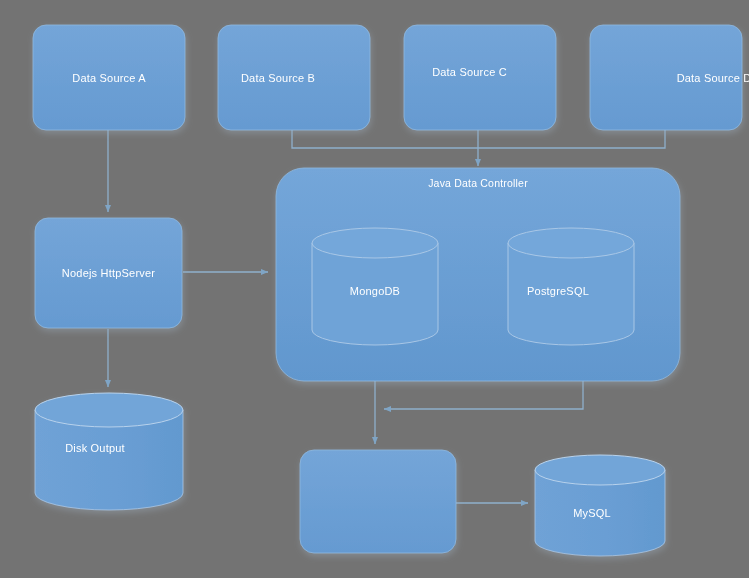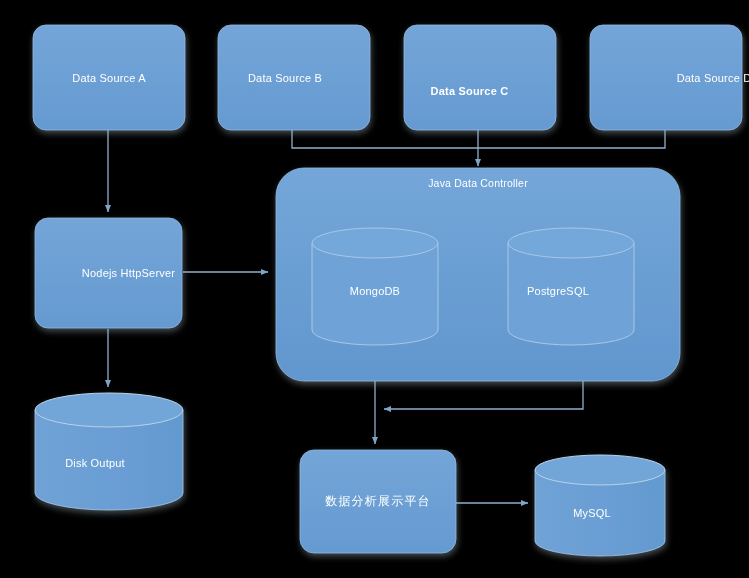--- a/index.html
+++ b/index.html
@@ -4,21 +4,21 @@
 <style>
   html, body {
     margin: 0;
     padding: 0;
     background: #ffffff;
   }
   #canvas {
     position: relative;
     width: 749px;
     height: 578px;
-    background: #000000;
+    background: #737373;
     overflow: hidden;
     font-family: "Liberation Sans", sans-serif;
   }
   svg.layer {
     position: absolute;
     top: 0;
     left: 0;
     width: 749px;
     height: 578px;
   }
@@ -121,33 +121,32 @@
     <rect x="300" y="450" width="156" height="103" rx="14" ry="14" fill="url(#boxGrad)" stroke="#8fb9e0" stroke-width="0.8" filter="url(#softShadow)"></rect>
 
     <g filter="url(#softShadow)">
       <path d="M535,470 L535,541 A65,15 0 0 0 665,541 L665,470 Z" fill="url(#cylGrad)" stroke="#a9c7e6" stroke-width="0.8"></path>
       <ellipse cx="600" cy="470" rx="65" ry="15" fill="#72a5d8" stroke="#b8d2ec" stroke-width="1"></ellipse>
     </g>
   </svg>
 
   <div class="node-label" style="left:33px; top:25px; width:152px; height:105px;">Data Source A</div>
 
-  <div class="node-label" style="left:218px; top:25px; width:120px; height:105px;padding-left:7px;">Data Source B</div>
+  <div class="node-label" style="left:218px; top:25px; width:120px; height:105px;">Data Source B</div>
 
-  <div class="node-label" style="left:404px; top:38px; width:131px; height:105px;font-weight:bold;">Data Source C</div>
+  <div class="node-label" style="left:404px; top:19px; width:131px; height:105px;">Data Source C</div>
 
   <div class="node-label" style="left:590px; top:25px; width:152px; height:105px;margin-left:48px;">Data Source D</div>
 
-  <div class="node-label" style="left:35px; top:218px; width:147px; height:110px;padding-left:20px;">Nodejs HttpServer</div>
+  <div class="node-label" style="left:35px; top:218px; width:147px; height:110px;">Nodejs HttpServer</div>
 
-  <div class="node-label" style="left:35px; top:413px; width:120px; height:100px;">Disk Output</div>
+  <div class="node-label" style="left:35px; top:398px; width:120px; height:100px;">Disk Output</div>
 
   <div class="node-label small" style="left:276px; top:172px; width:404px; height:22px;text-align:right;">Java Data Controller</div>
 
   <div class="node-label" style="left:312px; top:243px; width:126px; height:95px;">MongoDB</div>
 
   <div class="node-label" style="left:508px; top:243px; width:100px; height:95px;">PostgreSQL</div>
 
-  <div class="node-label cjk" style="left:300px; top:450px; width:156px; height:103px;">数据分析展示平台</div>
 
   <div class="node-label" style="left:535px; top:470px; width:114px; height:86px;">MySQL</div>
 
 </div>
 
 </body></html>

